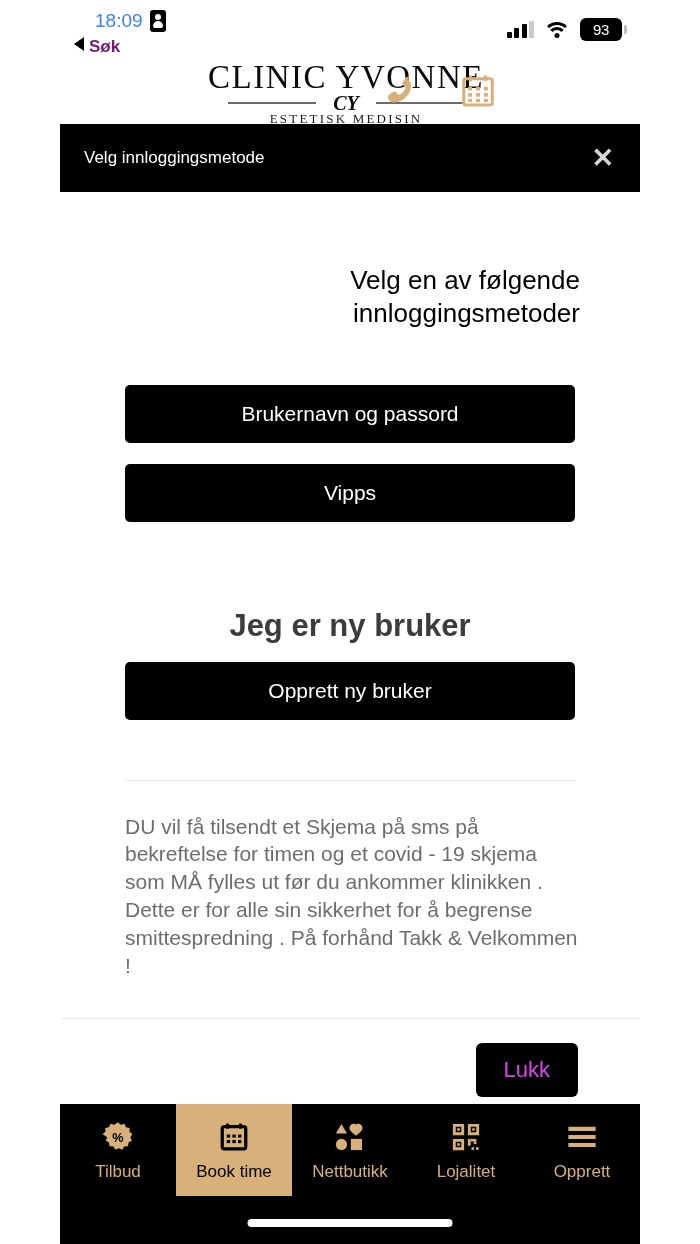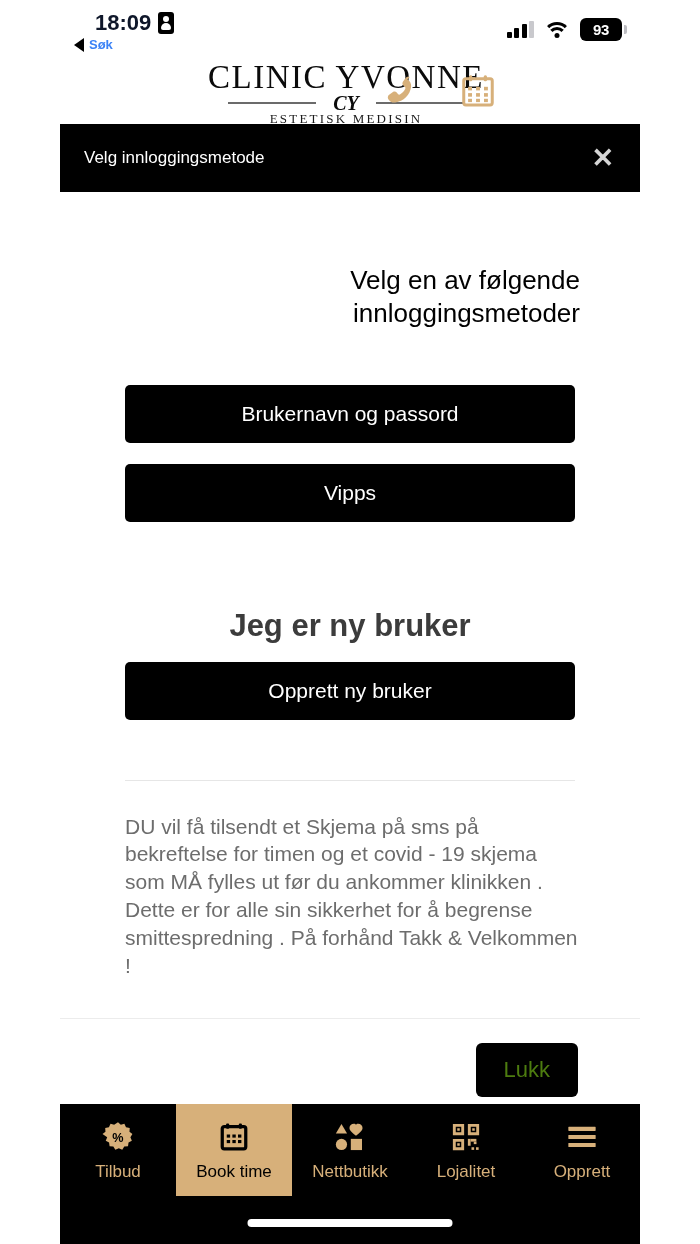--- a/index.html
+++ b/index.html
@@ -23,23 +23,23 @@
     height: 62px;
   }
   .sb-time {
     position: absolute;
     left: 95px; top: 10px;
     display: flex;
     align-items: center;
     gap: 7px;
   }
   .sb-time-text {
-    font-size: 22px;
-    font-weight: bold;
-    color: #0f172a;
+    font-size: 19px;
+    font-weight: normal;
+    color: #3b82f6;
     letter-spacing: 0px;
   }
   .sb-badge-icon {
     width: 16px; height: 22px;
     background: #000;
     border-radius: 3px;
     position: relative;
   }
   .sb-badge-icon::before {
     content: "";
@@ -56,25 +56,25 @@
     left: 50%; top: 11px;
     transform: translateX(-50%);
     width: 10px; height: 7px;
     border-radius: 5px 5px 2px 2px;
     background: #fff;
   }
   .sb-back {
     position: absolute;
     left: 74px; top: 37px;
     display: flex;
-    align-items: flex-end;
+    align-items: flex-start;
     gap: 5px;
-    font-size: 13px;
+    font-size: 17px;
     font-weight: bold;
-    color: #3b82f6;
+    color: #701a75;
   }
   .sb-back-tri {
     width: 0; height: 0;
     border-top: 7px solid transparent;
     border-bottom: 7px solid transparent;
     border-right: 10px solid #000;
   }
   .sb-right {
     position: absolute;
     right: 78px; top: 18px;
@@ -132,21 +132,21 @@
   .sb-battery::after {
     content: "";
     position: absolute;
     right: -5px; top: 7px;
     width: 3px; height: 9px;
     background: #bdbdc2;
     border-radius: 0 2px 2px 0;
   }
   .sb-battery-text {
     font-size: 15px;
-    font-weight: bold;
+    font-weight: normal;
     color: #fff;
     letter-spacing: -0.3px;
   }
 
   
   .brandbar {
     position: absolute;
     top: 58px; left: 0;
     width: 556px;
     height: 66px;
@@ -305,21 +305,21 @@
     background: #ececec;
     margin-top: 38px;
   }
   .lukk-row {
     display: flex;
     justify-content: flex-end;
     padding: 24px 62px 0 0;
   }
   .btn-lukk {
     background: #000;
-    color: #4d7c0f;
+    color: #d946ef;
     border: none;
     border-radius: 6px;
     padding: 14px 28px;
     font-size: 22px;
     font-family: "Liberation Sans", sans-serif;
     cursor: pointer;
   }
 
   
   .bottombar {

